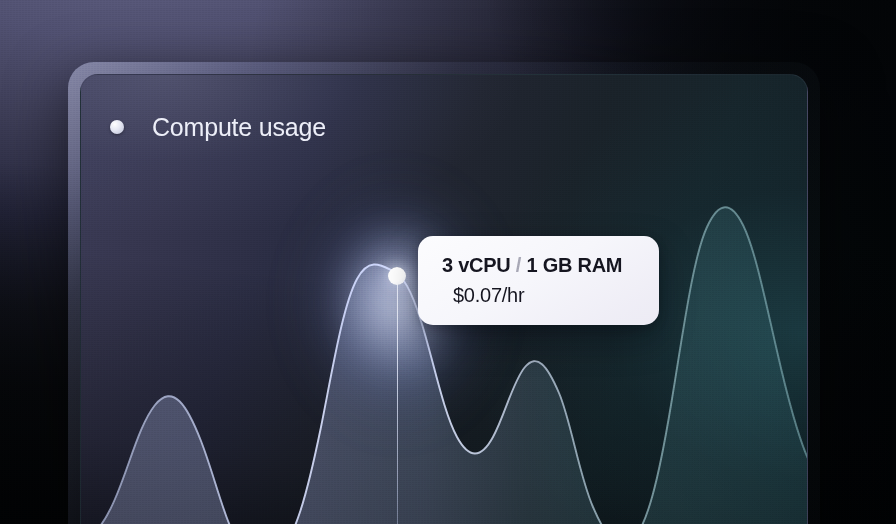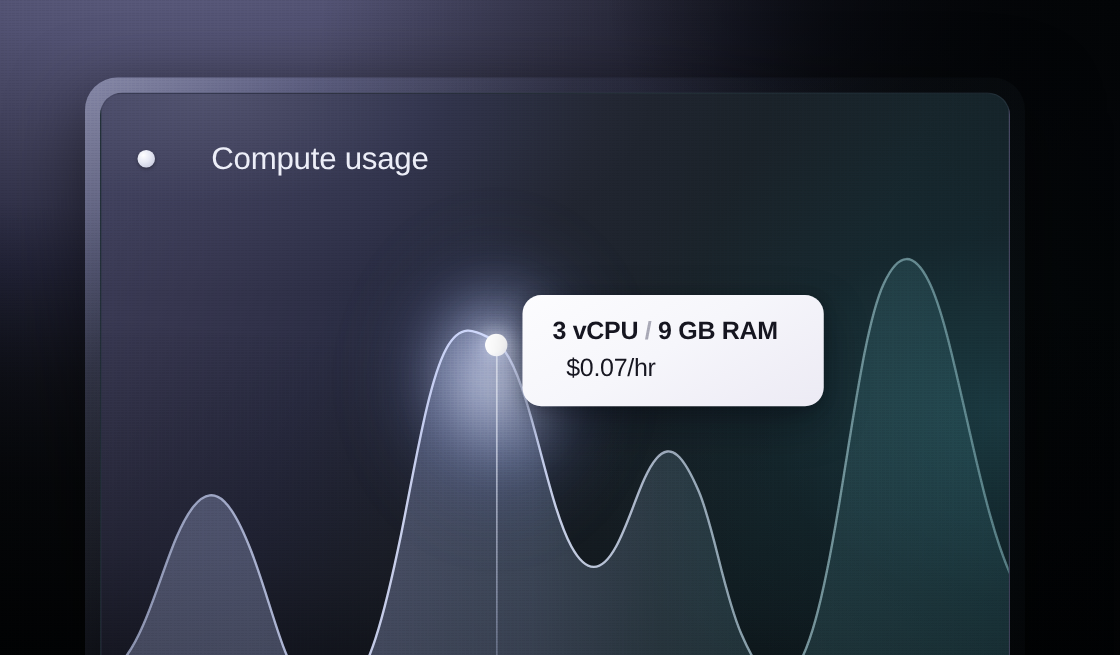--- a/index.html
+++ b/index.html
@@ -95,21 +95,20 @@
   }
   .legend-dash {
     width:25px; height:3.5px; border-radius:2px;
     background:#cfd2e2;
   }
   .legend-label {
     font-size:25px;
     font-weight:400;
     letter-spacing:-0.2px;
     color:#eceef8;
-    margin-left:17px;
   }
   .legend-row.secondary .legend-label { color:#e4e7f2; }
 
   
   .chart-svg {
     position:absolute;
     left:0; top:0;
     width:728px; height:500px;
     z-index:4;
   }
@@ -319,21 +318,21 @@
       <div class="legend-row">
         <span class="legend-marker-wrap">
           <span class="legend-dot"></span>
         </span>
         <span class="legend-label">Compute usage</span>
       </div>
     </div>
 
     <div class="tooltip">
       <div class="tt-line1">
-        <span>3 vCPU</span><span class="sep"> / </span><span>9 GB RAM</span>
+        <span>3 vCPU</span><span class="sep"> / </span><span>1 GB RAM</span>
       </div>
       <div class="tt-line2">
         <span class="tt-val">$0.07/hr</span>
       </div>
     </div>
 
   </div>
 
   <div class="grain"></div>
 </div>

